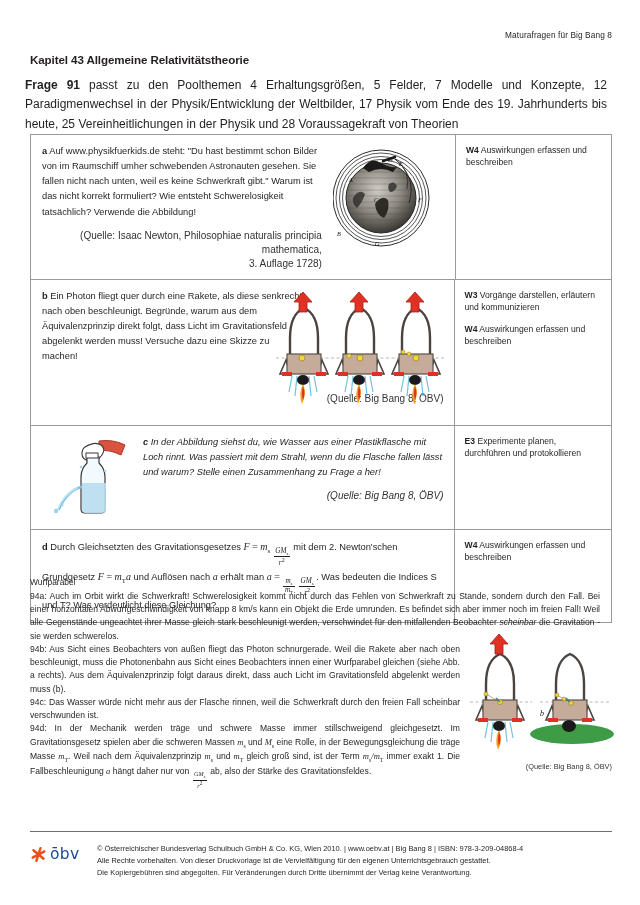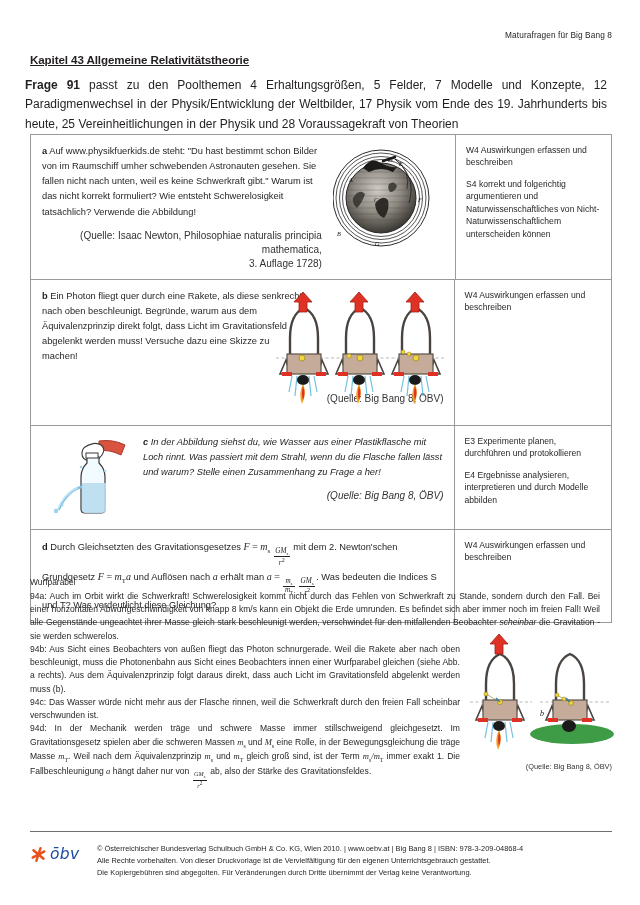--- a/index.html
+++ b/index.html
@@ -14,21 +14,21 @@
   }
   .page { position:relative; width:640px; height:905px; padding: 9px; }
 
   .header-right {
     position:absolute; top:30px; right:28px;
     font-size: 8.3px; color:#231f20; letter-spacing:.1px;
   }
 
   .chapter-title {
     position:absolute; top:53px; left:30px;
-    font-size: 11.6px; font-weight:700; letter-spacing:-.1px;text-decoration:underline;
+    font-size: 11.6px; font-weight:700; letter-spacing:-.1px;
   }
 
   .intro {
     position:absolute; top:76px; left:25px; width:582px;
     font-size:12px; line-height:1.62; text-align:justify;
   }
   .intro b { font-weight:700; }
 
   
   .qtable {
@@ -41,21 +41,21 @@
   .qtable .row:last-child { border-bottom:none; }
   .qcell {
     width:425px; padding:9px 10px 8px 11px;
     position:relative;
     border-right:1px solid #9a9a9a;
   }
   .ccell {
     width:157px; padding:9px 9px 8px 10px;
     font-size:8.6px; line-height:1.45;
   }
-  .ccell b { font-weight:400;text-align:center; }
+  .ccell b { font-weight:700;text-align:center; }
   .ccell p { margin:0 0 9px 0; }
   .ccell p:last-child { margin-bottom:0; }
 
   .qtext { font-size:9.3px; line-height:1.63; }
   .qtext .lbl { font-weight:700; }
   .source {
     font-size:10px; color:#333; text-align:right; margin-top:9px; line-height:1.4;
   }
 
   .row-a .qcell { display:flex; gap:4px; min-height:118px; }
@@ -102,21 +102,21 @@
   .komm-fig-src { position:absolute; right:28px; top:762px; font-size:7.4px; color:#333; }
 
   
   .footrule {
     position:absolute; left:30px; top:831px; width:582px; height:1px; background:#6f6f6f;
   }
   .footer {
     position:absolute; left:30px; top:843px; width:582px;
     display:flex; gap:9px; align-items:flex-start;
   }
-  .logo { width:58px; flex:0 0 58px; display:flex; align-items:center; gap:3px; padding-top:3px;font-style:italic;}
+  .logo { width:58px; flex:0 0 58px; display:flex; align-items:center; gap:3px; padding-top:3px;}
   .logo-txt {
     font-size:15.5px; color:#1b4aa0; font-weight:400; letter-spacing:.3px;
     font-family:"DejaVu Sans", sans-serif; line-height:1;
   }
   .foottext { font-size:7.45px; line-height:1.62; color:#231f20; }
   .foottext div { white-space:nowrap; }
 </style>
 </head>
 <body>
 
@@ -184,21 +184,20 @@
               <text x="55" y="16">D</text>
               <text x="66" y="20">E</text>
               <text x="85" y="56">F</text>
               <text x="42" y="100">G</text>
             </g>
           </svg>
         </div>
       </div>
       <div class="ccell">
         <p><b>W4</b><span> Auswirkungen erfassen und beschreiben</span></p>
-        <p><b>S4</b><span> korrekt und folgerichtig argumentieren und Naturwissenschaftliches von Nicht-Naturwissenschaftlichem unterscheiden können</span></p>
       </div>
     </div>
 
     <div class="row row-b">
       <div class="qcell">
         <div style="width:262px">
           <div class="qtext">
             <span class="lbl">b</span>
             <span>Ein Photon fliegt quer durch eine Rakete, als diese senkrecht nach oben beschleunigt. Begründe, warum aus dem Äquivalenzprinzip direkt folgt, dass Licht im Gravitationsfeld abgelenkt werden muss! Versuche dazu eine Skizze zu machen!</span>
           </div>
@@ -265,20 +264,21 @@
 
             <g fill="#e03224" stroke="#a31d13" stroke-width="0.8">
               <path d="M29 2 l9 10 -5 0 0 10 -8 0 0 -10 -5 0 z"></path>
               <path d="M85 2 l9 10 -5 0 0 10 -8 0 0 -10 -5 0 z"></path>
               <path d="M141 2 l9 10 -5 0 0 10 -8 0 0 -10 -5 0 z"></path>
             </g>
           </svg>
         </div>
       </div>
       <div class="ccell">
+        <p><b>W3</b><span> Vorgänge darstellen, erläutern und kommunizieren</span></p>
         <p><b>W4</b><span> Auswirkungen erfassen und beschreiben</span></p>
       </div>
     </div>
 
     <div class="row row-c">
       <div class="qcell">
         <div class="bottle-wrap">
           <svg width="86" height="86" viewBox="0 0 86 86">
 
             <path d="M52 6 q14 -2 26 4 l-4 10 q-12 -6 -22 -4 z" fill="#d9533f" stroke="#a8372a" stroke-width="1"></path>
@@ -302,21 +302,20 @@
         <div style="flex:1">
           <div class="qtext">
             <span class="lbl">c</span>
             <span>In der Abbildung siehst du, wie Wasser aus einer Plastikflasche mit Loch rinnt. Was passiert mit dem Strahl, wenn du die Flasche fallen lässt und warum? Stelle einen Zusammenhang zu Frage a her!</span>
           </div>
           <div class="source">(Quelle: Big Bang 8, ÖBV)</div>
         </div>
       </div>
       <div class="ccell">
         <p><b>E3</b><span> Experimente planen, durchführen und protokollieren</span></p>
-        <p><b>E4</b><span> Ergebnisse analysieren, interpretieren und durch Modelle abbilden</span></p>
       </div>
     </div>
 
     <div class="row row-d">
       <div class="qcell">
         <div class="qtext">
           <span class="lbl">d</span>
           <span>Durch Gleichsetzten des Gravitationsgesetzes </span><span class="m">F <span class="mr">=</span> m<sub class="idx">s</sub> <span class="frac">
                 <span class="num">GM<sub class="idx">s</sub></span>
                 <span class="den">r<sup style="font-style:normal">2</sup></span>

